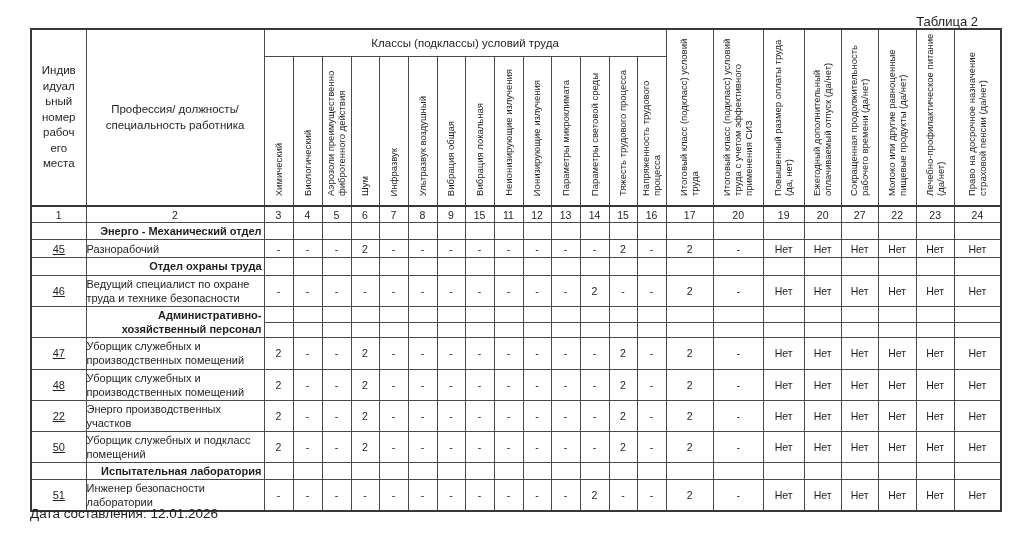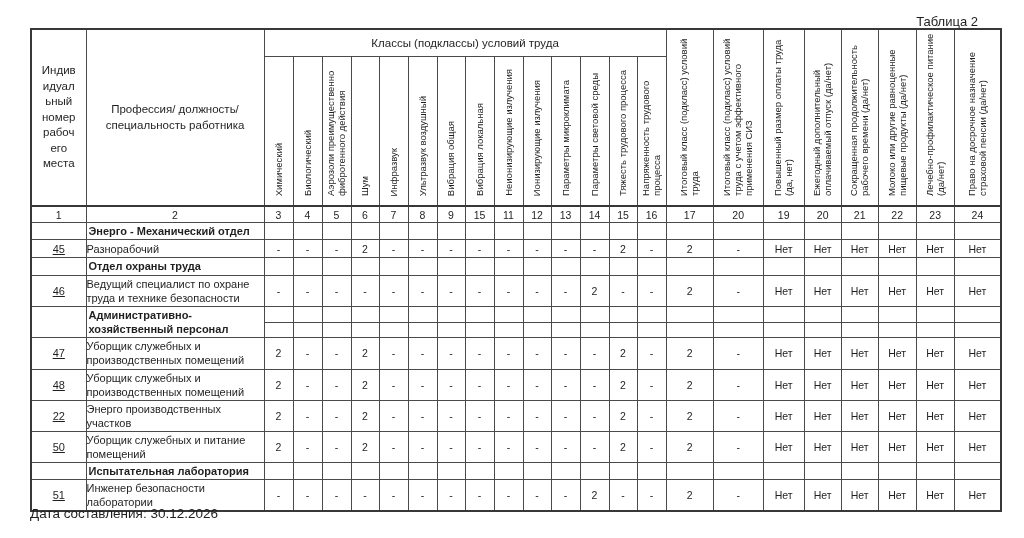--- a/index.html
+++ b/index.html
@@ -53,21 +53,21 @@
     text-align: left;
   }
   .vtext-tall { max-height: 166px; }
   
   .numcell {
     height: 15px; font-size: 10.5px; text-align: center; vertical-align: middle;
     border-top: 2px solid #383838;
   }
   
   .section-label {
-    font-weight: bold; font-size: 11px; text-align: left; vertical-align: middle;
+    font-weight: bold; font-size: 11px; text-align: right; vertical-align: middle;
     padding: 1px 2px; line-height: 1.3;
   }
   .section-empty { height: 14px; }
   .data-num {
     font-size: 11px; text-align: center; vertical-align: middle; text-decoration: underline;
   }
   .data-name-cell {
     font-size: 11px; text-align: left; vertical-align: middle;
     padding: 1px 0; line-height: 1.28; height: 15px;
   }
@@ -156,21 +156,21 @@
           <td class="numcell" data-name="column-number">11</td>
           <td class="numcell" data-name="column-number">12</td>
           <td class="numcell" data-name="column-number">13</td>
           <td class="numcell" data-name="column-number">14</td>
           <td class="numcell" data-name="column-number">15</td>
           <td class="numcell" data-name="column-number">16</td>
           <td class="numcell" data-name="column-number">17</td>
           <td class="numcell" data-name="column-number">20</td>
           <td class="numcell" data-name="column-number">19</td>
           <td class="numcell" data-name="column-number">20</td>
-          <td class="numcell" data-name="column-number">21</td>
+          <td class="numcell" data-name="column-number">27</td>
           <td class="numcell" data-name="column-number">22</td>
           <td class="numcell" data-name="column-number">23</td>
           <td class="numcell" data-name="column-number">24</td>
         </tr>
     </thead>
     <tbody id="table-body" data-name="table-body">
         <tr data-name="section-row">
           <td class="section-empty" data-name="section-number-cell" rowspan="1"></td>
           <td class="section-label" data-name="section-label" rowspan="1">Энерго - Механический отдел</td>
           <td class="section-empty" data-name="empty-cell"></td>
@@ -397,21 +397,21 @@
           <td class="value-cell" data-name="value-cell">-</td>
           <td class="value-cell" data-name="value-cell">Нет</td>
           <td class="value-cell" data-name="value-cell">Нет</td>
           <td class="value-cell" data-name="value-cell">Нет</td>
           <td class="value-cell" data-name="value-cell">Нет</td>
           <td class="value-cell" data-name="value-cell">Нет</td>
           <td class="value-cell" data-name="value-cell">Нет</td>
         </tr>
         <tr data-name="table-row">
           <td class="data-num" data-name="workplace-number">50</td>
-          <td class="data-name-cell" data-name="profession-name">Уборщик служебных и питание помещений</td>
+          <td class="data-name-cell" data-name="profession-name">Уборщик служебных и подкласс помещений</td>
           <td class="value-cell" data-name="value-cell">2</td>
           <td class="value-cell" data-name="value-cell">-</td>
           <td class="value-cell" data-name="value-cell">-</td>
           <td class="value-cell" data-name="value-cell">2</td>
           <td class="value-cell" data-name="value-cell">-</td>
           <td class="value-cell" data-name="value-cell">-</td>
           <td class="value-cell" data-name="value-cell">-</td>
           <td class="value-cell" data-name="value-cell">-</td>
           <td class="value-cell" data-name="value-cell">-</td>
           <td class="value-cell" data-name="value-cell">-</td>
@@ -477,13 +477,13 @@
           <td class="value-cell" data-name="value-cell">Нет</td>
           <td class="value-cell" data-name="value-cell">Нет</td>
           <td class="value-cell" data-name="value-cell">Нет</td>
           <td class="value-cell" data-name="value-cell">Нет</td>
           <td class="value-cell" data-name="value-cell">Нет</td>
         </tr>
       </tbody>
   </table>
 </div>
 
-<div class="footer" data-name="date-of-compilation">Дата составления: 30.12.2026</div>
+<div class="footer" data-name="date-of-compilation">Дата составления: 12.01.2026</div>
 
 </body></html>

